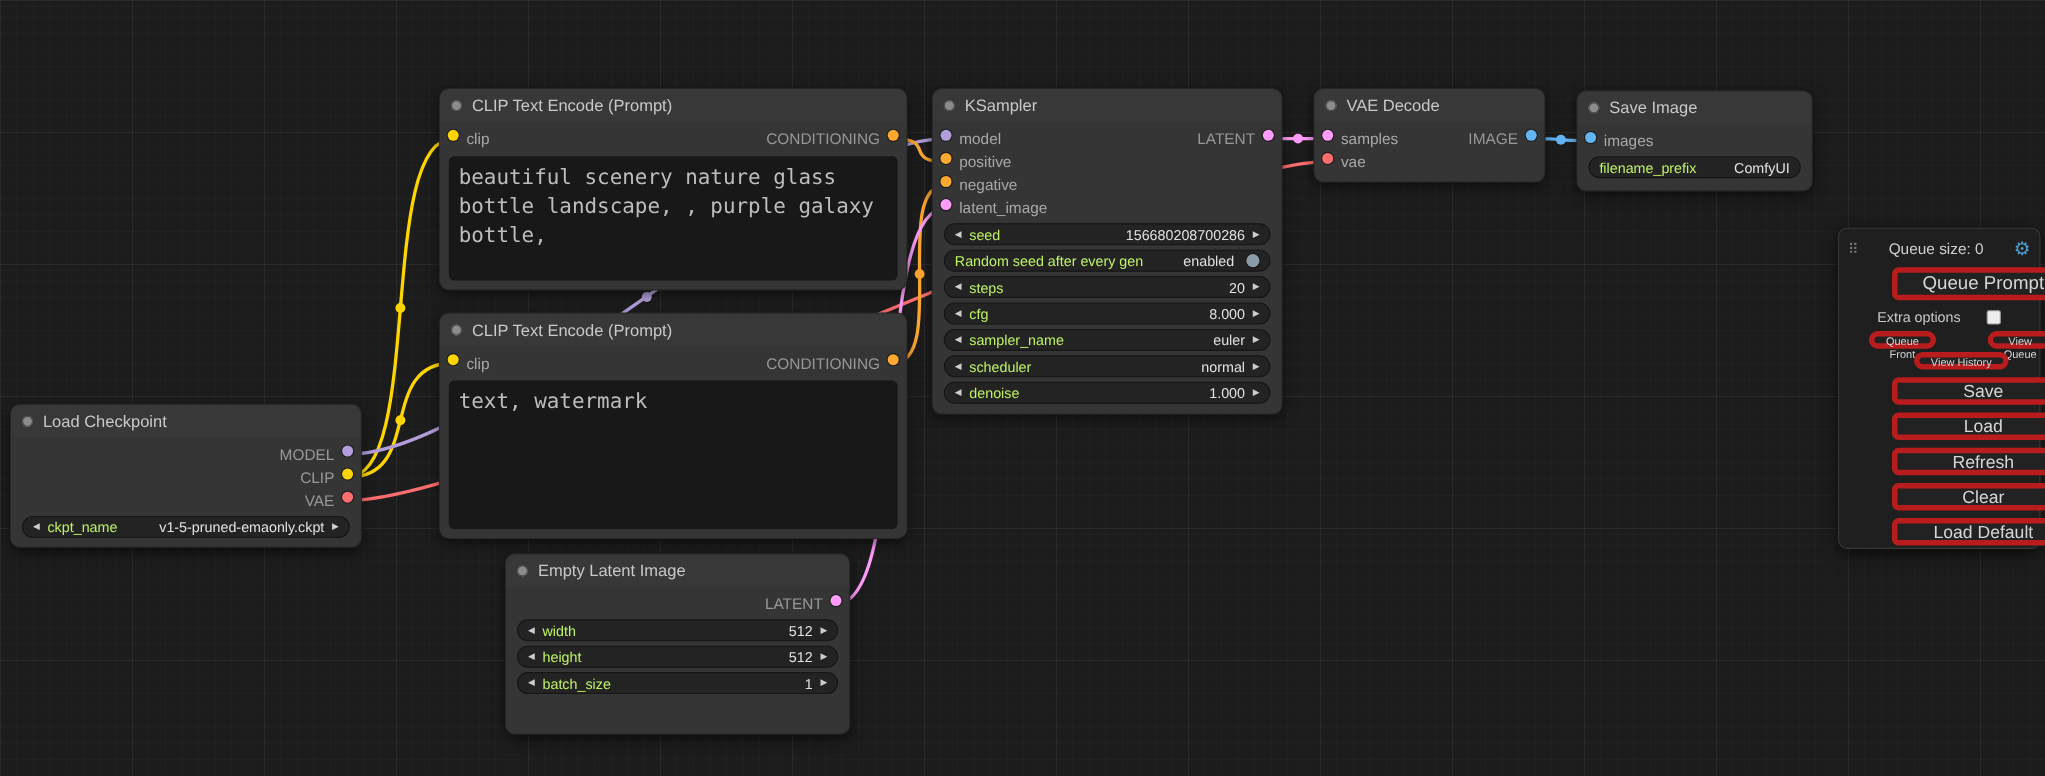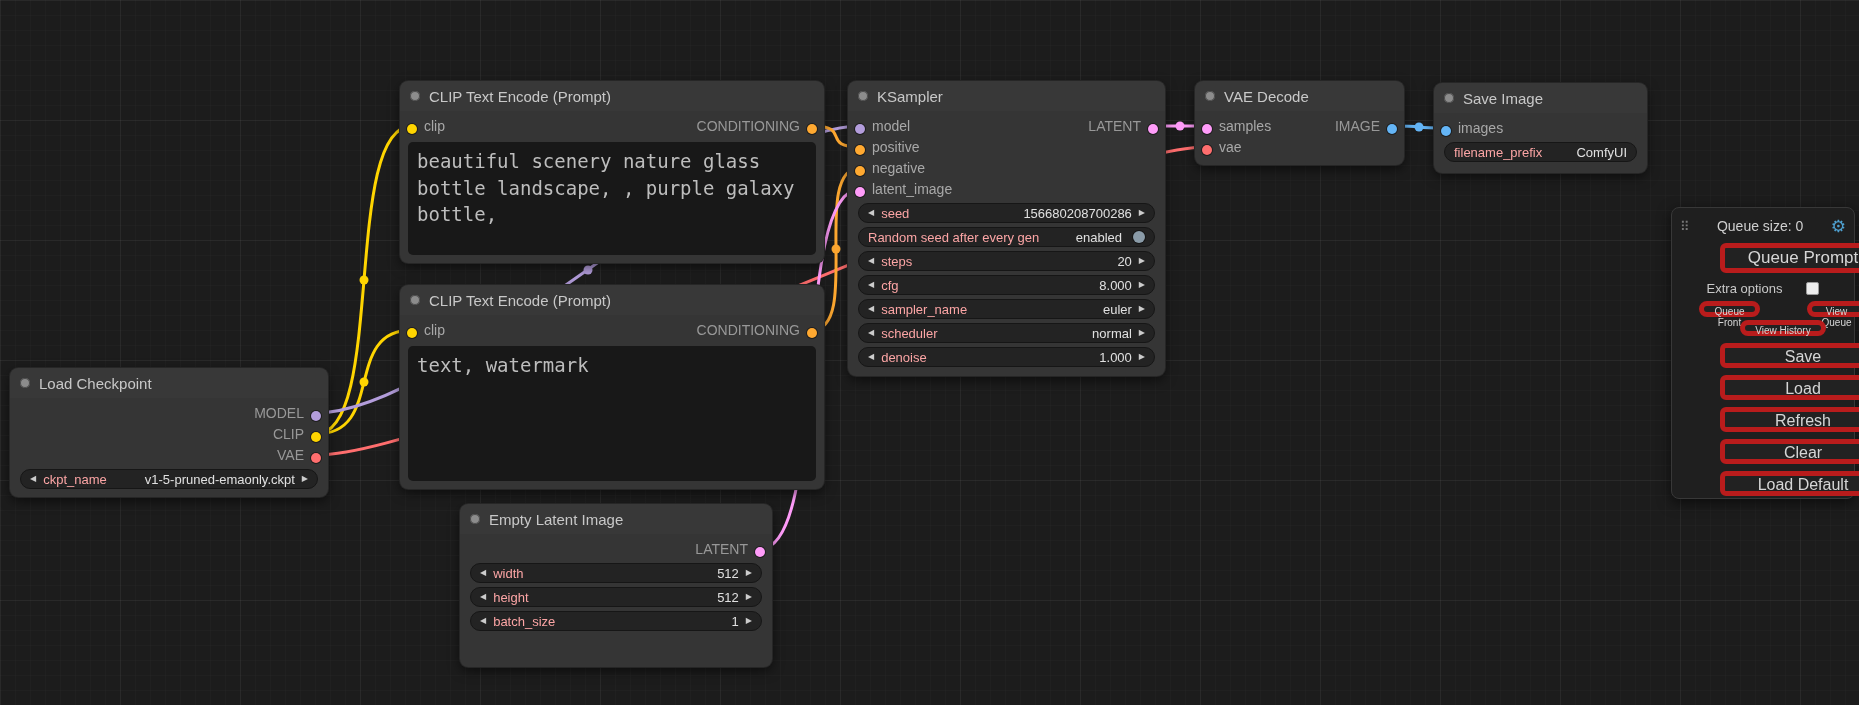--- a/index.html
+++ b/index.html
@@ -24,33 +24,33 @@
     border-radius: 8px;
     box-shadow: 0 0 0 1px #262626, 0 4px 12px rgba(0,0,0,0.55);
     display: flex; flex-direction: column;
   }
   .node-header { height: 30px; flex: 0 0 30px; display: flex; align-items: center; gap: 9px; padding: 0 10px; background: rgba(255,255,255,0.02); border-radius: 8px 8px 0 0; }
   .collapse-dot { width: 10px; height: 10px; border-radius: 50%; background: #8c8c8c; box-shadow: inset 0 0 0 1px #4a4a4a; flex: 0 0 auto; }
   .node-title { color: #c8c8c8; font-size: 15px; white-space: nowrap; }
   .slots { padding-top: 4px; }
   .slot-row { height: 21px; display: flex; align-items: center; justify-content: space-between; padding: 0 7px; }
   .slot-row.out-only { justify-content: flex-end; }
-  .slot { display: flex; align-items: flex-end; gap: 7px; }
+  .slot { display: flex; align-items: flex-start; gap: 7px; }
   .dot { width: 10px; height: 10px; border-radius: 50%; background: #888; box-shadow: 0 0 0 1px rgba(0,0,0,0.45); flex: 0 0 auto; }
   .slot-label { color: #a8a8a8; font-size: 14px; white-space: nowrap; }
   .slot.output .slot-label { color: #989898; }
 
   .widget {
     height: 20px; margin: 4px 10px 0; flex: 0 0 20px;
     background: #232323; border: 1px solid #161616; border-radius: 10px;
     display: flex; align-items: center; padding: 0 9px; gap: 7px;
     font-size: 13px; white-space: nowrap; cursor: pointer;
   }
   .widget .arrow { color: #cccccc; font-size: 8px; line-height: 1; }
-  .widget .wname { color: #fca5a5; }
+  .widget .wname { color: #bef264; }
   .widget .wvalue { margin-left: auto; color: #e0e0e0; }
   .widget .knob { width: 12px; height: 12px; border-radius: 50%; margin-left: 4px; flex: 0 0 auto; box-shadow: 0 0 0 1px rgba(0,0,0,0.4); }
 
   .node-text {
     flex: 1; margin: 6px 8px 8px;
     background: #181818; border-radius: 5px;
     color: #bdbdbd; font-family: "DejaVu Sans Mono", monospace;
     font-size: 19px; line-height: 1.4; padding: 6px 9px;
     white-space: pre-wrap; word-break: break-word; overflow: hidden;
     cursor: text;

